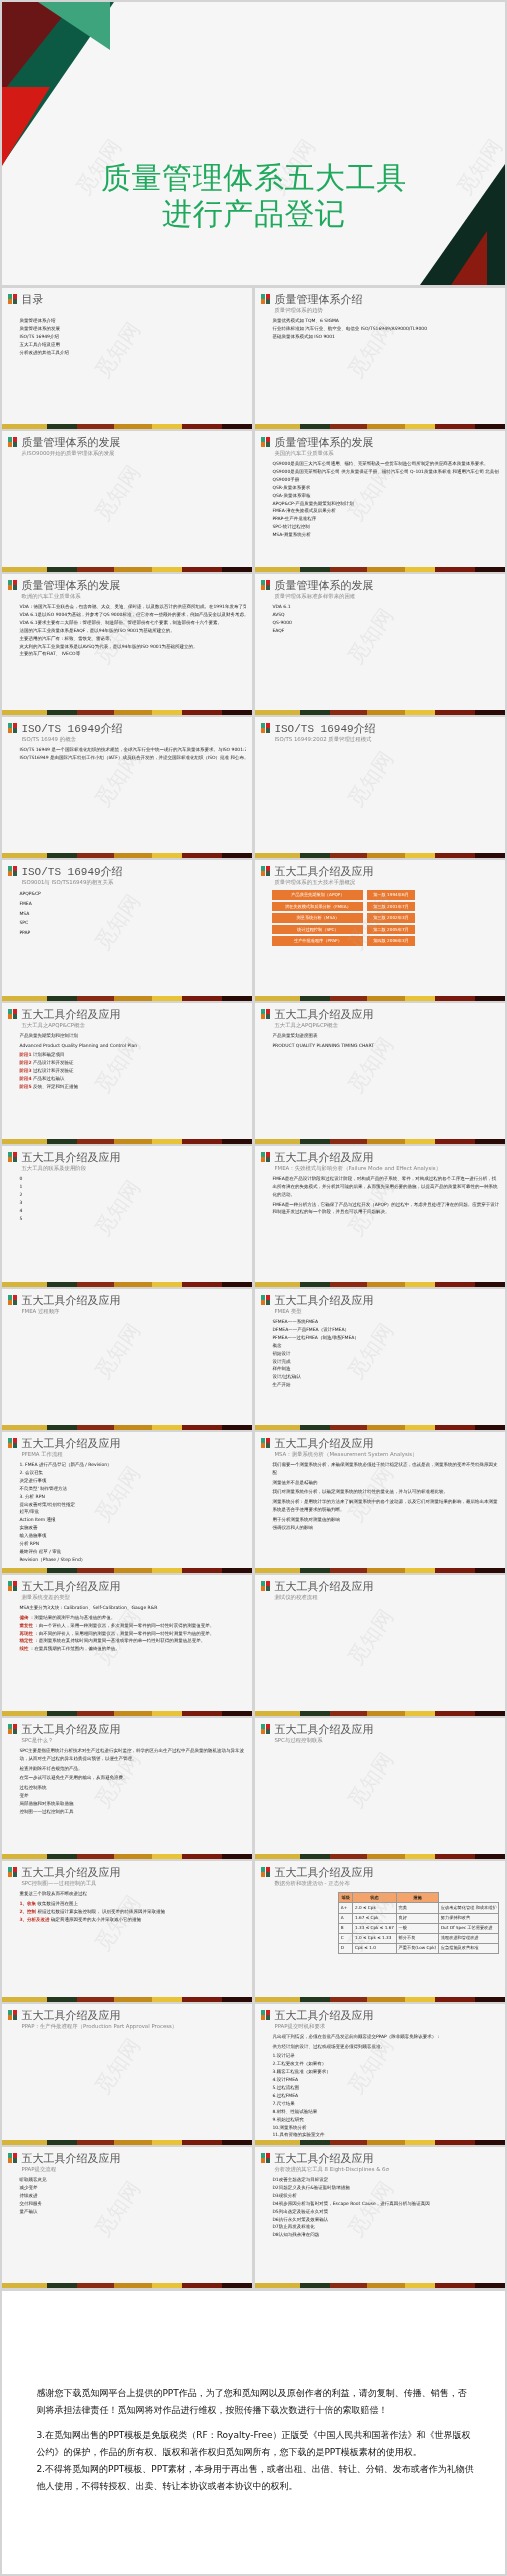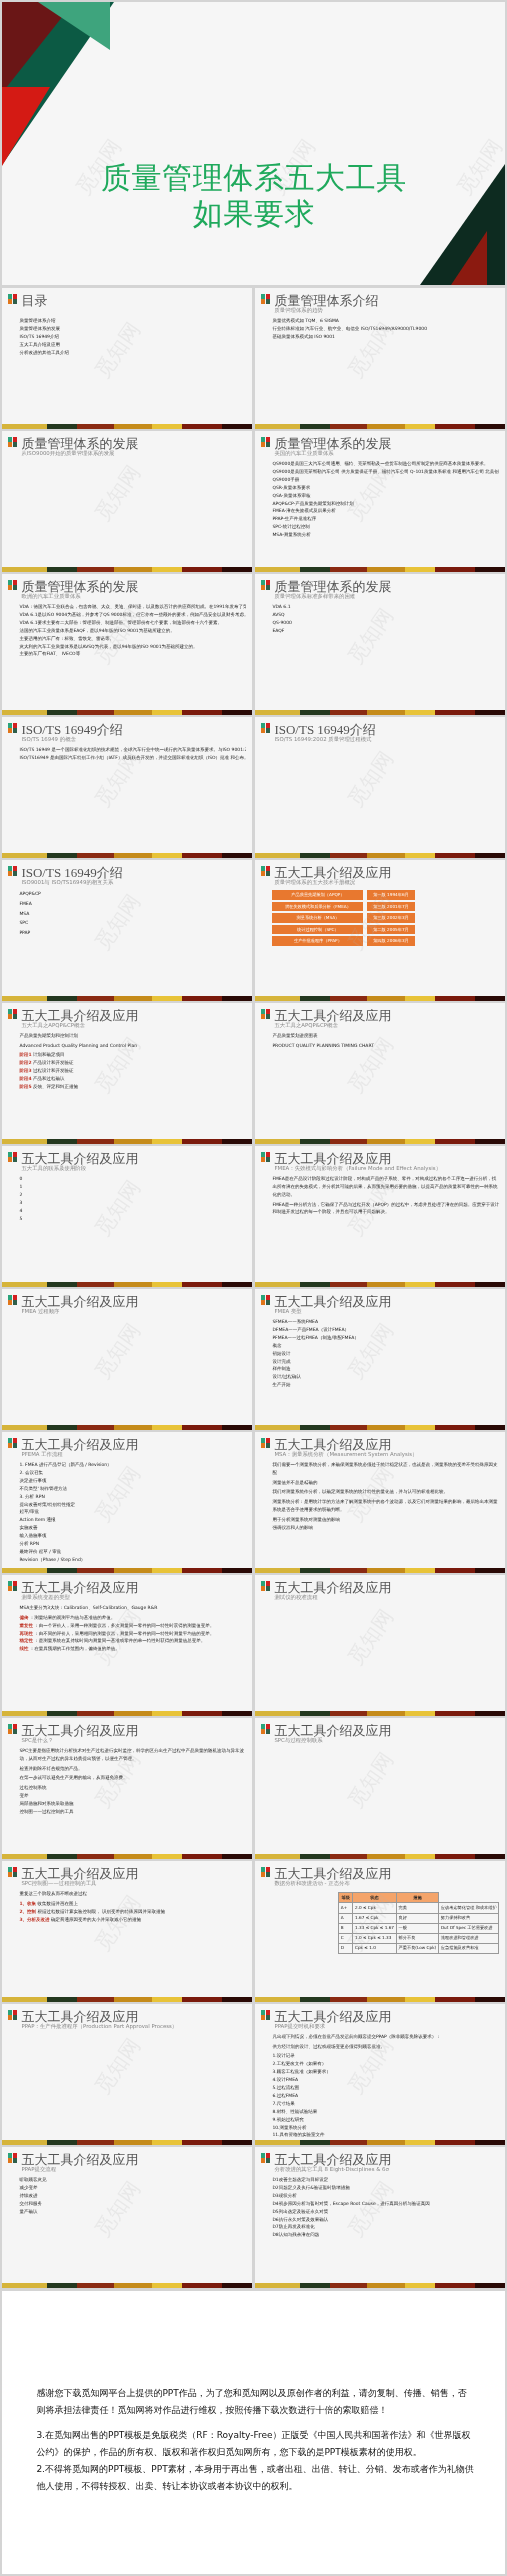--- a/index.html
+++ b/index.html
@@ -11,21 +11,21 @@
 .cover .tri4{position:absolute;left:36px;top:0;width:0;height:0;border-top:48px solid #3ea47d;border-left:72px solid transparent}
 .cover .br{position:absolute;right:0;bottom:0;width:0;height:0;border-bottom:121px solid #0d2b20;border-left:85px solid transparent}
 .cover .br2{position:absolute;right:18px;bottom:0;width:0;height:0;border-bottom:54px solid #8b1a10;border-left:36px solid transparent}
 .cover h1{position:absolute;left:0;right:0;top:158px;text-align:center;font-family:"Liberation Sans",sans-serif;font-size:30px;line-height:36px;color:#1fa95c;font-weight:normal;letter-spacing:0.6px}
 .wm{position:absolute;font-size:20.5px;color:rgba(180,180,180,.18);transform:rotate(-55deg);pointer-events:none;white-space:nowrap}
 .grid{position:absolute;left:2.4px;top:288px;width:503px}
 .slide{position:absolute;width:250px;height:141px;background:#f5f5f5;overflow:hidden}
 .slide .bar{position:absolute;left:0;right:0;bottom:0;height:4.8px;background:linear-gradient(90deg,#d6b43a 0 18%,#24381f 18% 30%,#8a2a12 30% 45%,#c58b1a 45% 60%,#e8c338 60% 72%,#7a1a0c 72% 88%,#2a0a06 88%)}
 .slide .logo{position:absolute;left:5.4px;top:6px;width:9.7px;height:9.7px;display:grid;grid-template-columns:1fr 1fr;gap:0.6px}
 .slide .logo i{display:block}
-.slide .title{position:absolute;left:19px;top:3.6px;font-size:13px;color:#555;white-space:nowrap;font-family:Liberation Serif, serif}
+.slide .title{position:absolute;left:19px;top:3.6px;font-size:11px;color:#555;white-space:nowrap;font-family:Liberation Mono, monospace}
 .slide .sub{position:absolute;left:19px;top:19.3px;font-size:5.4px;color:#888;white-space:nowrap}
 .slide .body{position:absolute;left:17px;top:29px;right:6px;font-size:4.5px;line-height:7.9px;color:#222}
 .slide ul{list-style:none}
 .slide li{white-space:nowrap;overflow:hidden}
 .b{font-weight:bold}
 .red{color:#c0392b}
 .orange-box{background:#e8782f;color:#fff;text-align:center;font-size:4.2px;display:flex;align-items:center;justify-content:center}
 .copyright{position:absolute;left:2.4px;top:2291px;width:503px;height:283px;background:#fff}
 .copyright h2{position:absolute;left:0;right:0;top:40px;text-align:center;font-size:18px;font-weight:bold;color:#111}
 .copyright p{position:absolute;left:34px;right:30px;font-size:9px;line-height:17px;color:#111}
@@ -36,21 +36,21 @@
 <div class="cover">
   <div class="tri1"></div>
   <div class="tri2"></div>
   <div class="tri3"></div>
   <div class="tri4"></div>
   <div class="br"></div>
   <div class="br2"></div>
   <span class="wm" style="left:66px;top:151px">觅知网</span>
   <span class="wm" style="left:260px;top:151px">觅知网</span>
   <span class="wm" style="left:447px;top:151px">觅知网</span>
-  <h1><span>质量管理体系五大工具</span><br><span>如果要求</span></h1>
+  <h1><span>质量管理体系五大工具</span><br><span>进行产品登记</span></h1>
 
 </div>
 
 <div class="grid" id="grid">
     <div class="slide" style="left: 0px; top: 0px;">
       <div class="logo">
         <i style="background:#2aa37a"></i>
         <i style="background:#d21f1f"></i>
         <i style="background:#e0761b"></i>
         <i style="background:#2f5f4a"></i>

